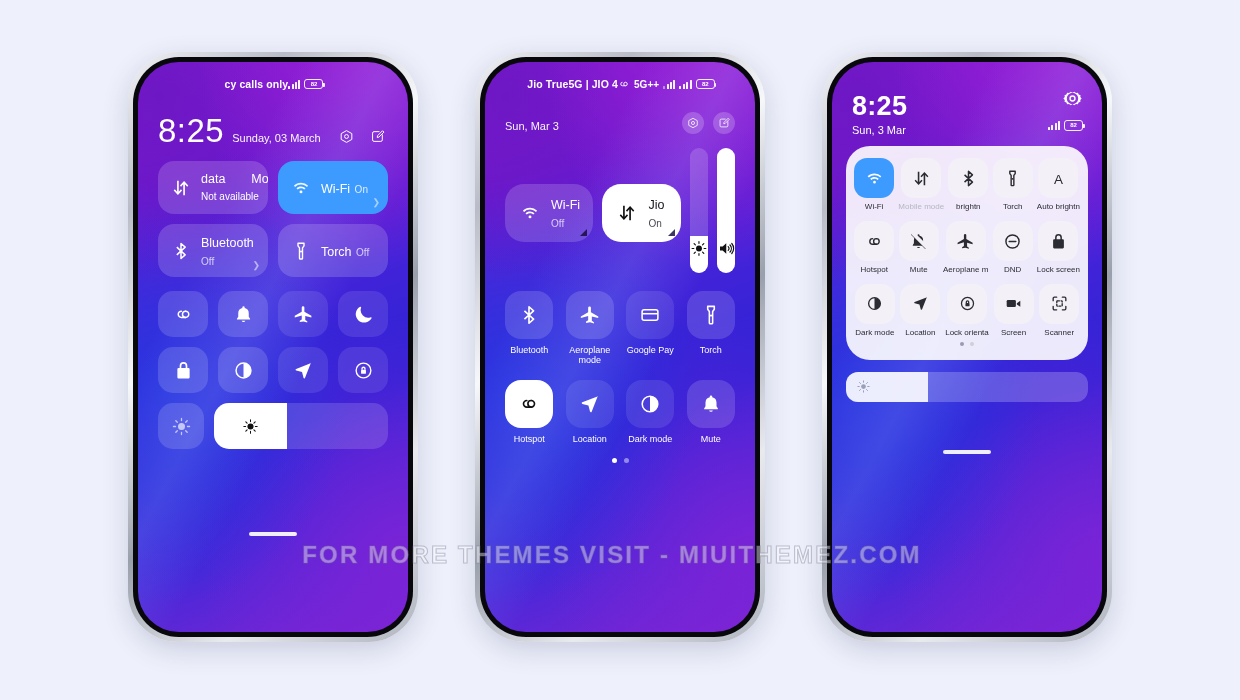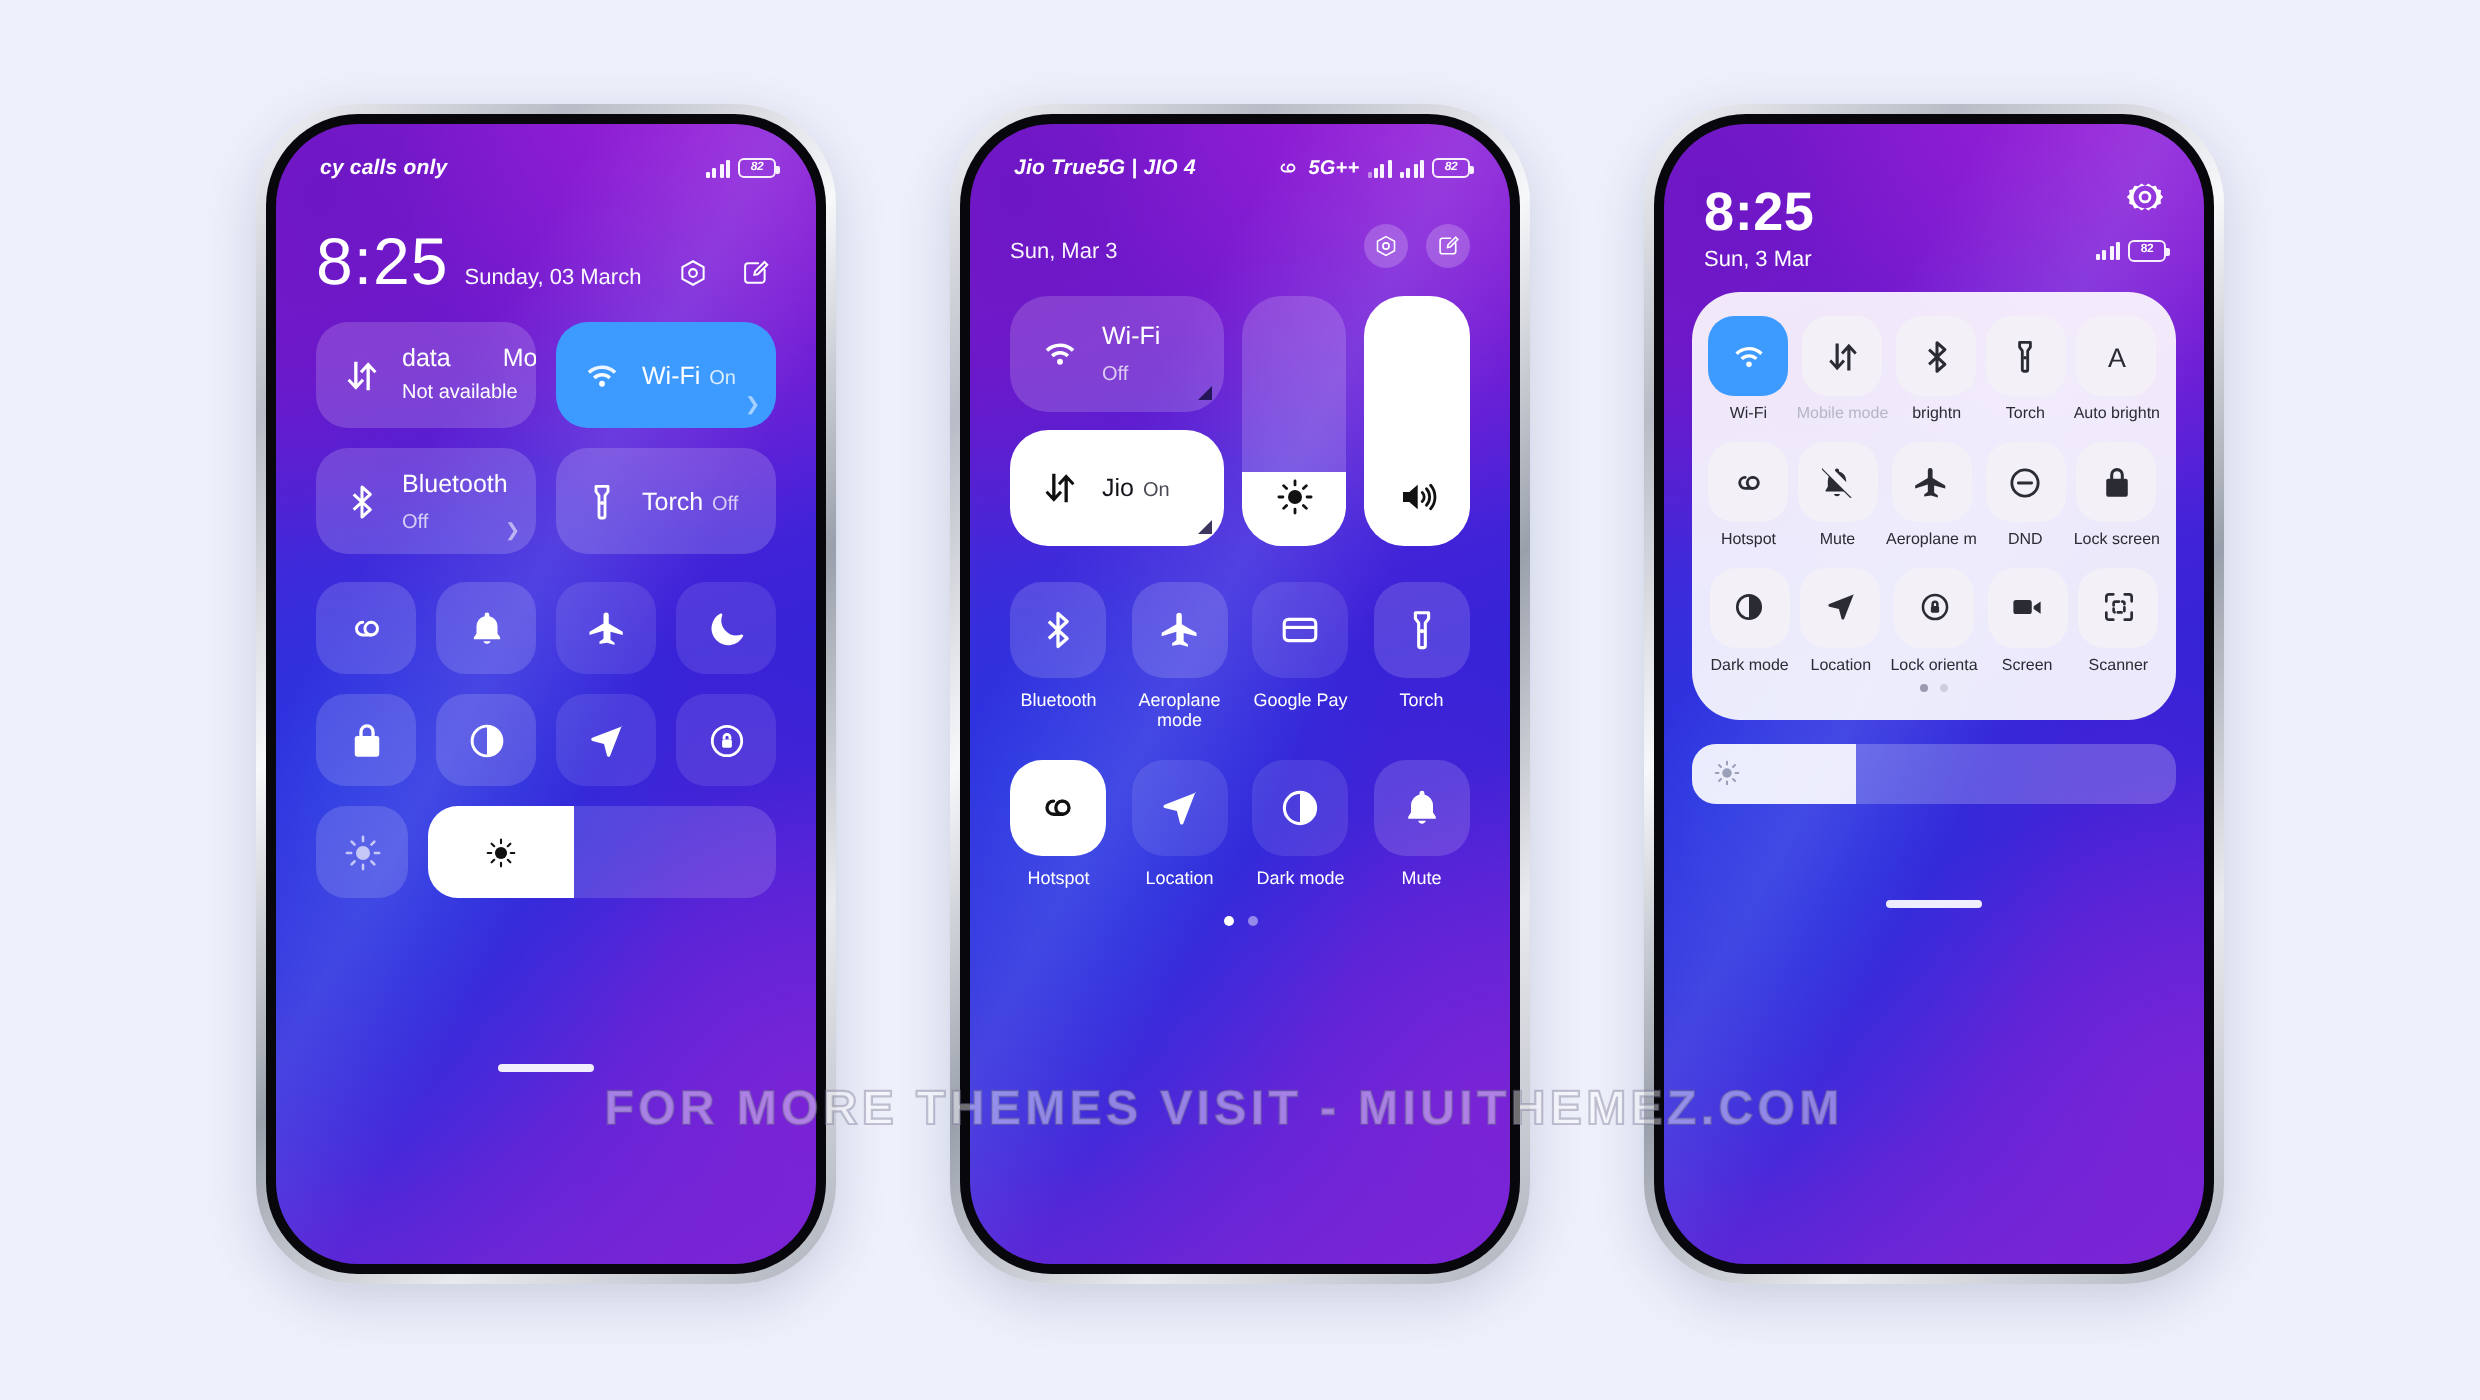--- a/index.html
+++ b/index.html
@@ -43,25 +43,24 @@
     background: linear-gradient(118deg, rgba(255,255,255,0) 28%, rgba(150,170,255,.20) 44%, rgba(255,255,255,0) 58%);
   }
 
   #p1 { left: 128px; top: 52px; }
   #p2 { left: 475px; top: 52px; }
   #p3 { left: 822px; top: 52px; }
 
   
   .statusbar {
     position: relative; z-index: 4;
-    display: flex; align-items: center; justify-content: space-between;
+    display: flex; align-items: center; justify-content: center;
     padding: 16px 20px 0 22px;
     color: #fff; font-size: 10.5px; font-weight: 700;
     letter-spacing: .1px;
-    font-style: italic;
   }
   .sb-right { display: flex; align-items: center; gap: 4px; }
   .bars { display: inline-flex; align-items: flex-end; gap: 1.4px; height: 9px; }
   .bars i { display:block; width: 2px; background:#fff; border-radius: .6px; opacity:.95; }
   .bars i:nth-child(1){height:3px} .bars i:nth-child(2){height:5px}
   .bars i:nth-child(3){height:7px} .bars i:nth-child(4){height:9px}
   .bars.dim i:nth-child(1){opacity:.45}
   .batt {
     position: relative; width: 19px; height: 10.5px; border-radius: 3px;
     border: 1.2px solid rgba(255,255,255,.92);
@@ -129,21 +128,21 @@
   .slider .knob-ic svg { width: 17px; height: 17px; }
 
   .homebar {
     position:absolute; left:50%; transform:translateX(-50%);
     width: 48px; height: 4px; border-radius: 3px; background: rgba(255,255,255,.92);
   }
 
   
   .p2-date { color:#fff; font-size: 11px; font-weight: 400; opacity:.95; padding-bottom:2px; }
   .p2-top { position:relative; z-index:4; padding: 14px 20px 0; display:flex; gap: 9px; }
-  .p2-left { flex: 1 1 auto; display:flex; flex-direction:column; gap: 9px; }
+  .p2-left { flex: 1 1 auto; display:flex; flex-direction:row; gap: 9px; margin-top: 36px; }
   .p2-wtile {
     position:relative; height: 58px; border-radius: 19px;
     background: rgba(255,255,255,.17);
     display:flex; align-items:center; gap: 11px; padding: 0 15px; overflow:hidden;
   }
   .p2-wtile.white { background:#fff; }
   .p2-wtile.white .bt-title { color:#13131c; }
   .p2-wtile.white .bt-sub { color:#4a4a55; }
   .corner {
     position:absolute; right:6px; bottom:6px; width:0; height:0;

